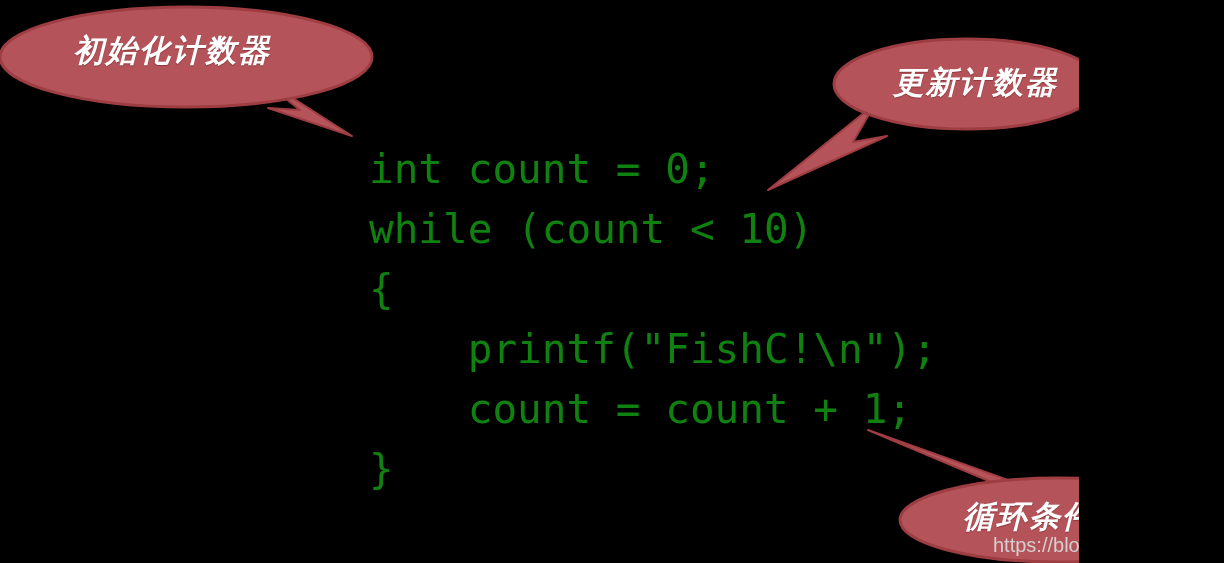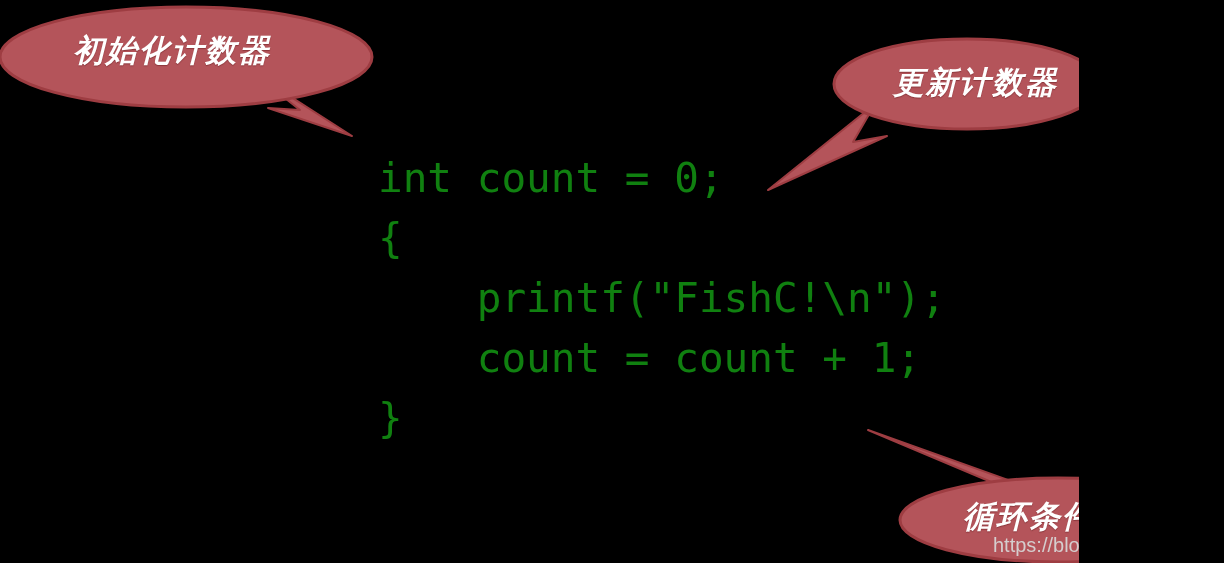--- a/index.html
+++ b/index.html
@@ -17,21 +17,21 @@
     height: 563px;
     background: #000000;
     overflow: hidden;
   }
 
   
   #code-block {
     position: absolute;
     left: 362px;
     top: 132px;
-    margin: 16px;
+    margin: 7px;
     padding: 0;
     font-family: "DejaVu Sans Mono", "Liberation Mono", monospace;
     font-size: 41px;
     line-height: 60px;
     color: #108010;
     white-space: pre;
     letter-spacing: 0px;
   }
   .code-line {
     display: block;
@@ -107,17 +107,17 @@
   <div class="bubble-label" id="callout-cond-label">更新计数器</div>
 
   <svg class="bubble-svg" id="callout-update-shape" style="left:855px; top:420px;" width="369" height="143" viewBox="0 0 369 143">
     <g>
       <path d="M 13 10 L 160 72 L 117 78 L 215 82 Z" fill="#b4545a" stroke="#9e3d42" stroke-width="2" stroke-linejoin="round"></path>
       <ellipse cx="203" cy="100" rx="158" ry="42" fill="#b4545a" stroke="#9e3d42" stroke-width="3"></ellipse>
     </g>
   </svg>
   <div class="bubble-label" id="callout-update-label">循环条件</div>
 
-  <pre id="code-block"><span class="code-line">int count = 0;</span><span class="code-line">{</span><span class="code-line">    printf("FishC!\n");</span><span class="code-line">    count = count + 1;</span><span class="code-line">}</span></pre>
+  <pre id="code-block"><span class="code-line">int count = 0;</span><span class="code-line">while (count &lt; 10)</span><span class="code-line">{</span><span class="code-line">    printf("FishC!\n");</span><span class="code-line">    count = count + 1;</span><span class="code-line">}</span></pre>
 
   <div id="watermark">https://blog.csdn.net/alex5153</div>
 
 </div>
 
 </body></html>

